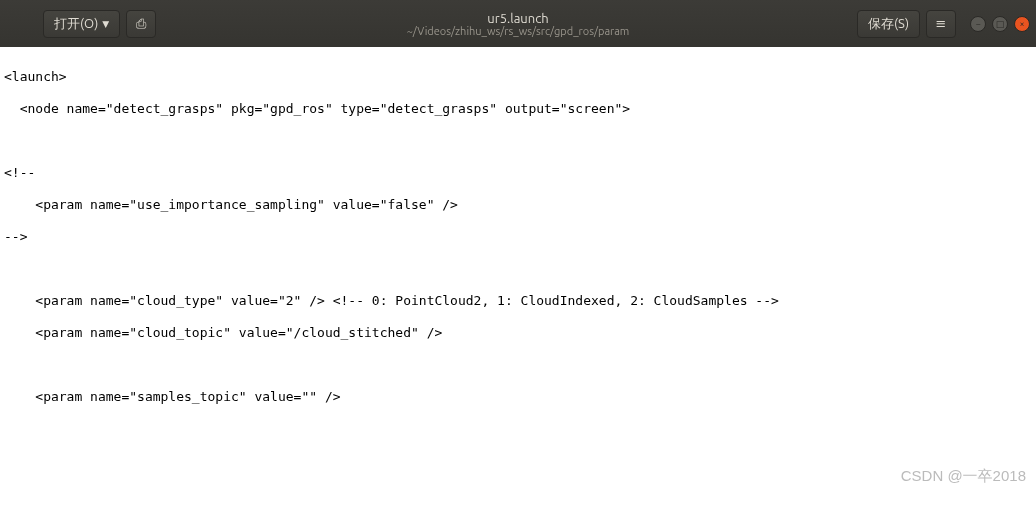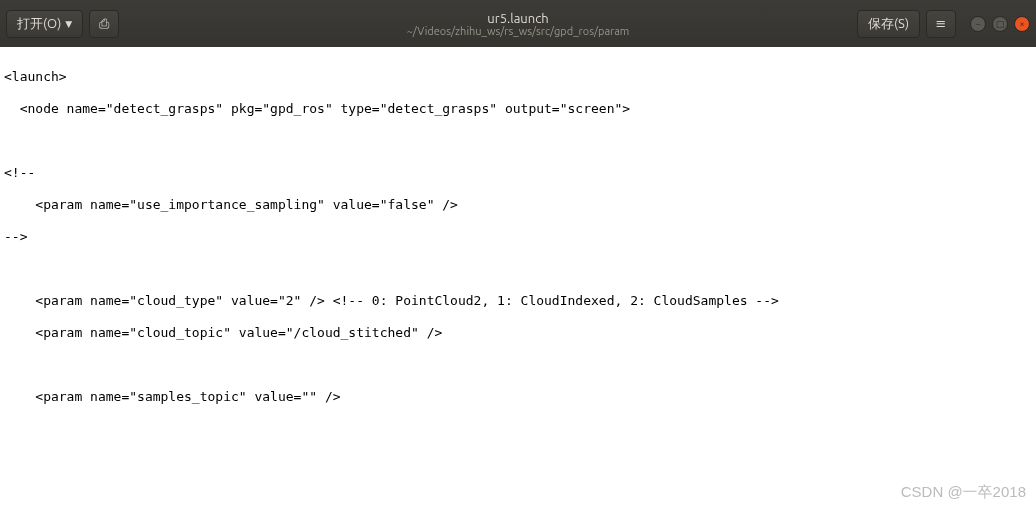--- a/index.html
+++ b/index.html
@@ -1,31 +1,31 @@
 <!DOCTYPE html>
 <html><head>
 <meta charset="utf-8">
 <style>
 * { margin: 0; padding: 0; box-sizing: border-box; }
 body { font-family: "Ubuntu", "DejaVu Sans", sans-serif; background: #fff; width: 1036px; height: 510px; overflow: hidden; }
 .titlebar { background: linear-gradient(#3c3b37, #353430); height: 47px; display: flex; align-items: center; padding: 0 6px; color: #dfdbd2; position: relative; }
-.tb-left { display: flex; align-items: center; gap: 6px; }
+.tb-left { display: flex; align-items: center; gap: 6px; margin-left: 37px; }
 .tb-btn { background: linear-gradient(#45443f,#3a3935); border: 1px solid #2a2926; border-radius: 4px; height: 28px; display: flex; align-items: center; padding: 0 10px; font-size: 13px; color: #dfdbd2; cursor: pointer; }
 .tb-btn .arrow { font-size: 9px; margin-left: 4px; }
 .tb-icon { width: 30px; justify-content: center; padding: 0; }
 .tb-center { position: absolute; left: 50%; transform: translateX(-50%); text-align: center; }
 .tb-title { font-size: 13px; font-weight: normal; color: #dfdbd2; }
 .tb-path { font-size: 11px; color: #98948b; }
 .tb-right { margin-left: auto; display: flex; align-items: center; gap: 6px; justify-content: flex-end; }
 .win-ctrl { display: flex; gap: 6px; margin-left: 8px; }
 .win-c { width: 16px; height: 16px; border-radius: 50%; background: #5a5954; border: 1px solid #2a2926; display: flex; align-items: center; justify-content: center; font-size: 9px; color: #2a2926; cursor: pointer; }
 .win-c.close { background: #e95420; }
 .editor { font-family: "DejaVu Sans Mono", monospace; font-size: 13px; line-height: 16px; padding: 6px 4px; white-space: pre; color: #000; position: relative; }
 .ln { display: block; min-height: 16px; }
-.watermark { position: absolute; right: 10px; bottom: 8px; color: rgba(120,120,120,0.5); font-family: sans-serif; font-size: 15px; }
+.watermark { position: absolute; right: 10px; bottom: 24px; color: rgba(120,120,120,0.5); font-family: sans-serif; font-size: 15px; }
 </style>
 </head>
 <body>
 
 <div class="titlebar">
   <div class="tb-left">
     <div class="tb-btn">
       <span>打开(O)</span>
       <span class="arrow">▼</span>
     </div>

